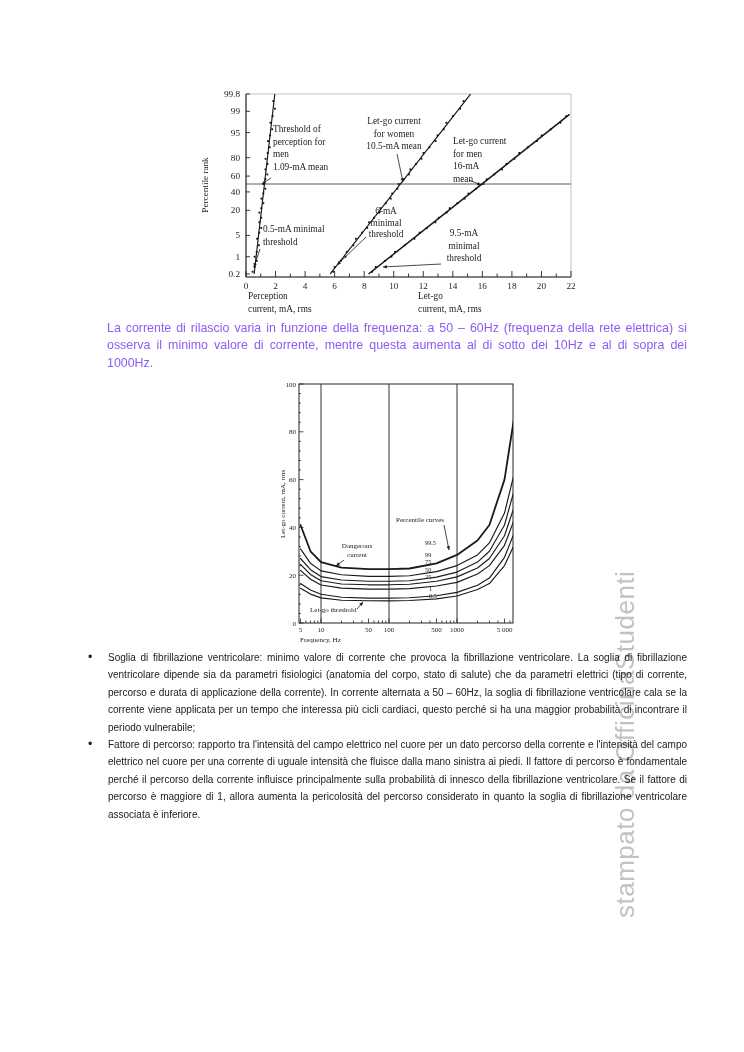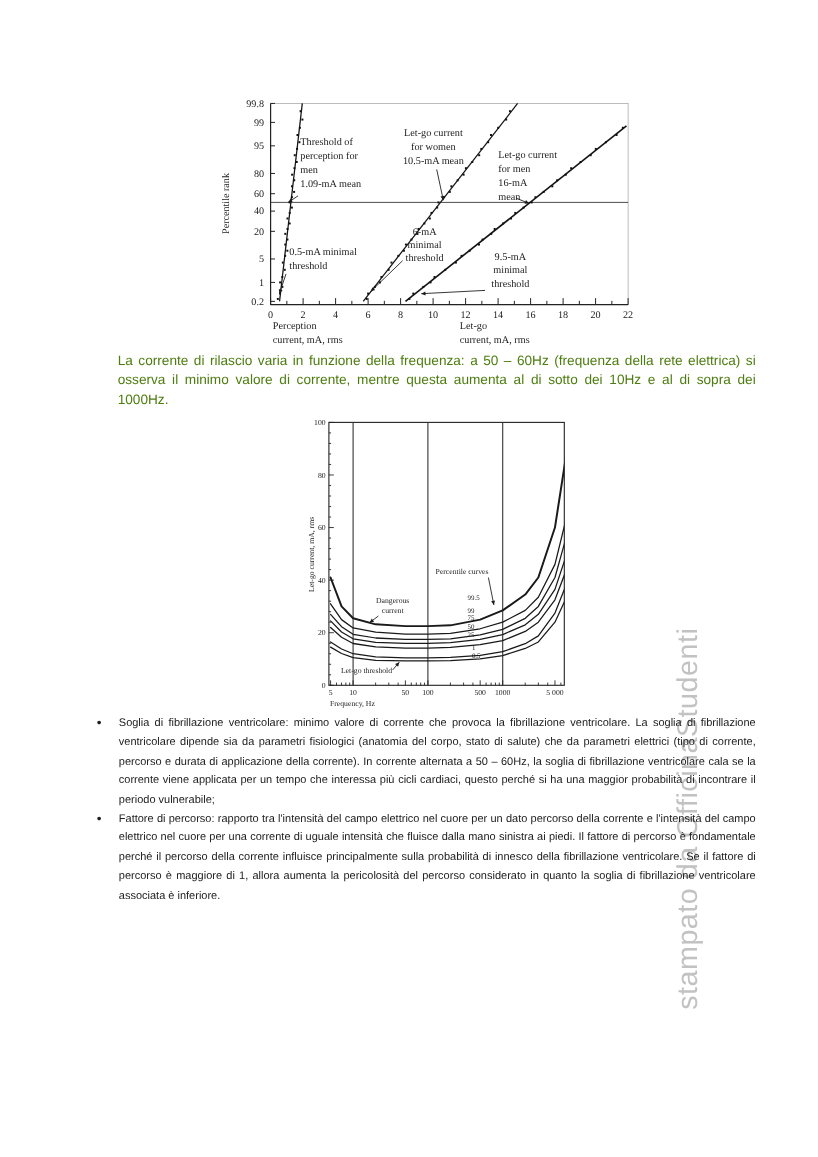--- a/index.html
+++ b/index.html
@@ -10,21 +10,21 @@
   .layer{position:absolute;z-index:1;}
   #watermark{
     position:absolute;left:610px;top:516px;width:48px;height:402px;z-index:0;
     writing-mode:vertical-rl;transform:rotate(180deg);
     font-size:26px;color:#c2c2c2;white-space:nowrap;letter-spacing:.5px;
     font-family:"Liberation Sans",sans-serif;
   }
   #chart1{left:198px;top:84px;width:392px;height:240px;}
   #chart2{left:278px;top:376px;width:252px;height:272px;}
   #para{
-    left:107px;top:320px;width:580px;color:#4d7c0f;
+    left:107px;top:320px;width:580px;color:#8b5cf6;
     font-size:12.4px;line-height:17.4px;text-align:justify;
   }
   #bullets{left:88px;top:649px;width:599px;color:#202020;}
   .bullet-row{display:flex;}
   .bullet-marker{flex:0 0 20px;width:20px;font-size:12.4px;line-height:17.4px;}
   .bullet-text{flex:1;font-size:10px;line-height:17.4px;text-align:justify;}
   svg text{font-family:"Liberation Serif",serif;}
 </style>
 </head>
 <body>

